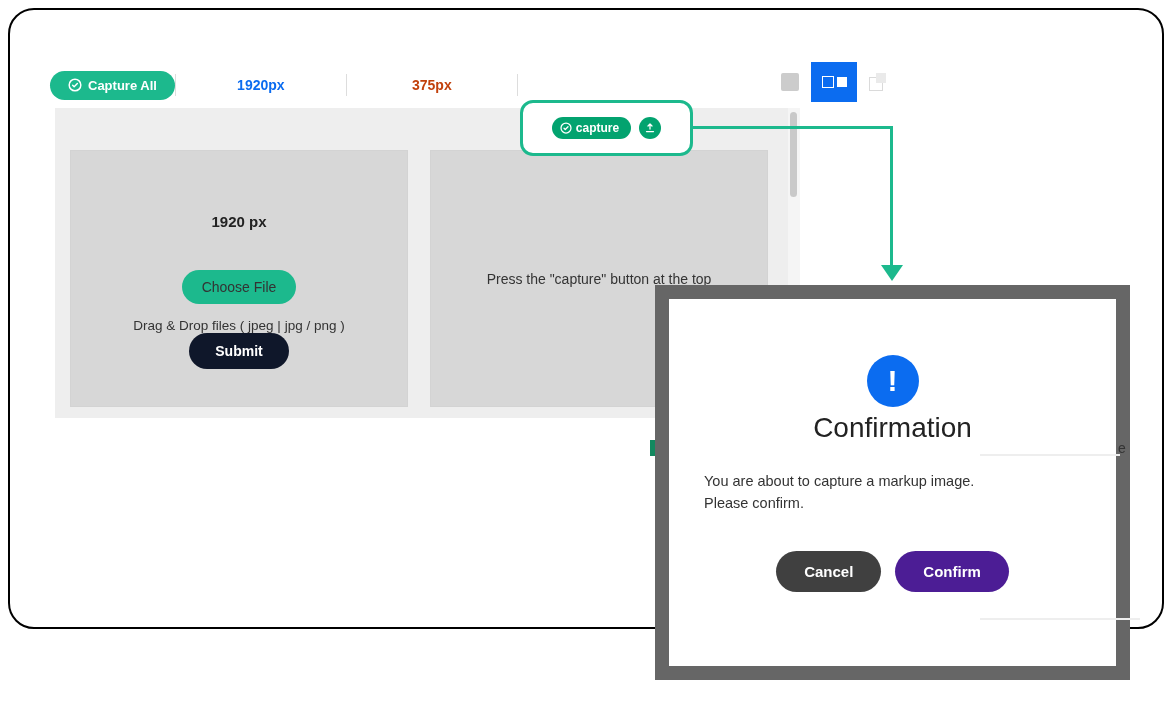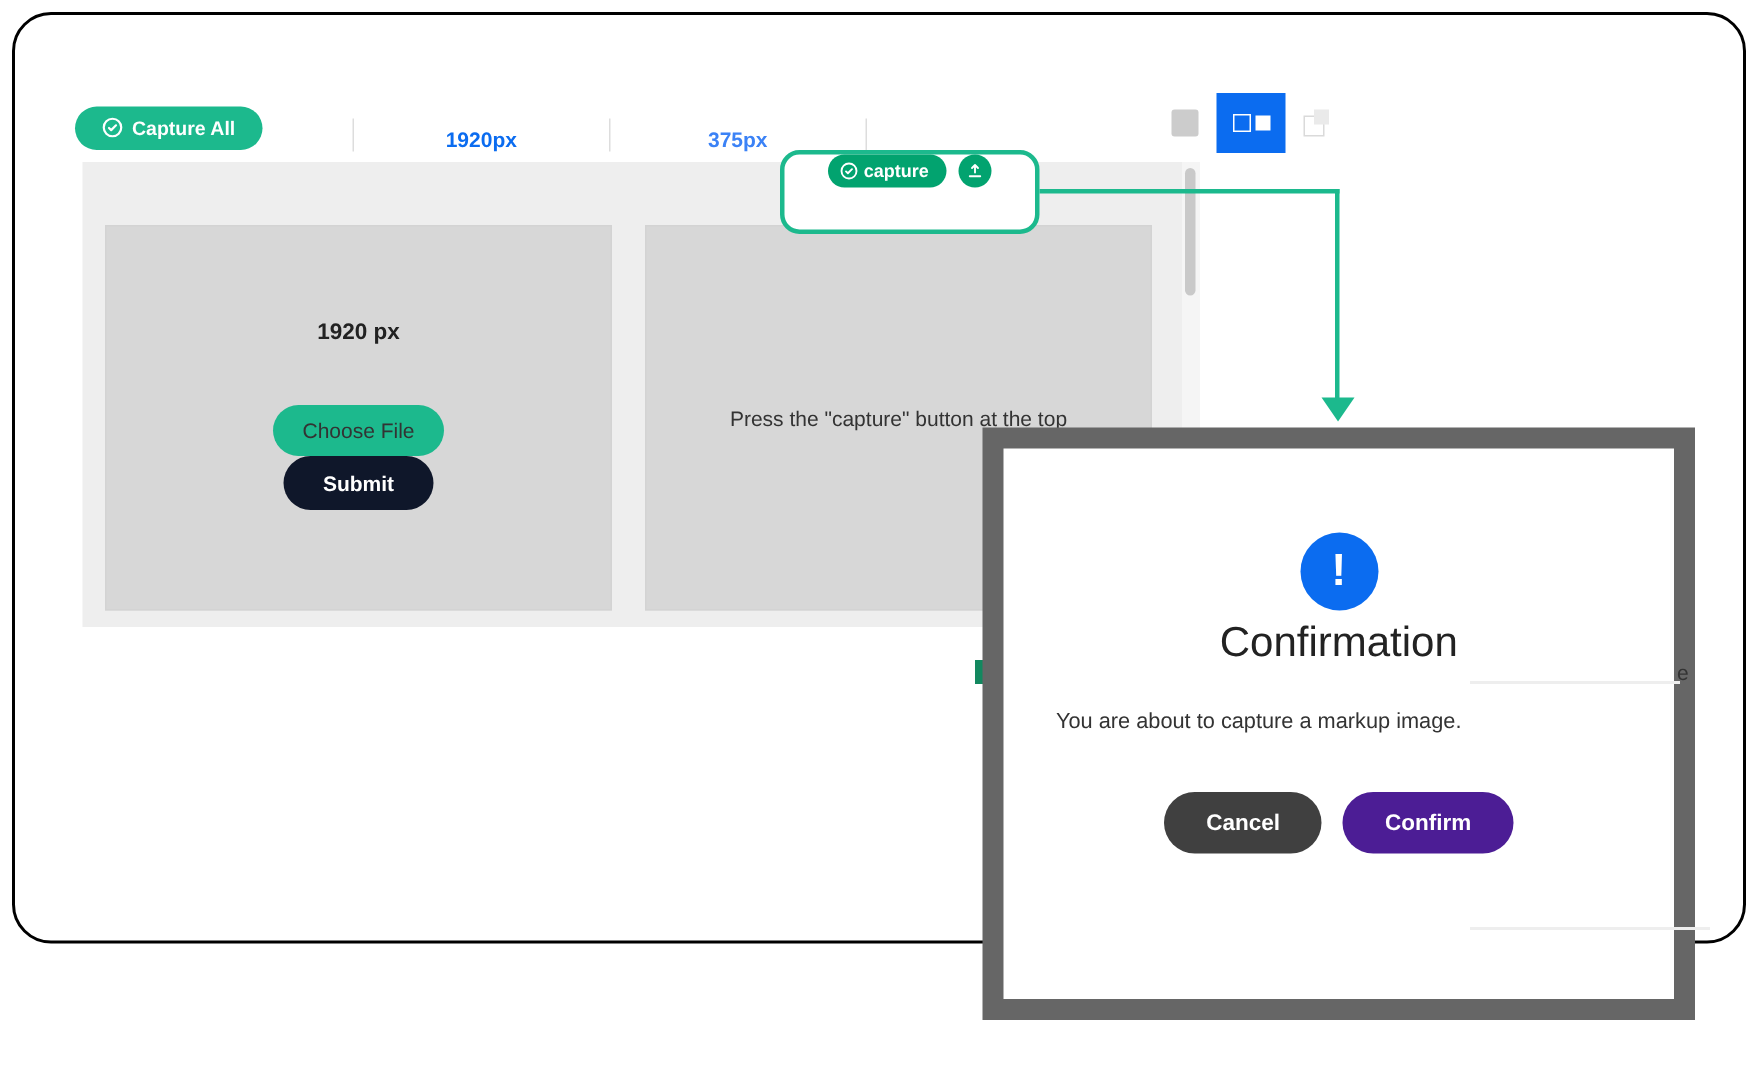--- a/index.html
+++ b/index.html
@@ -39,38 +39,37 @@
       padding: 7px 18px;
       font-size: 13px;
       font-weight: 600;
       display: inline-flex;
       align-items: center;
       gap: 6px;
       cursor: pointer;
     }
     .tabs {
       display: flex;
-      align-items: flex-end;
-      margin-left: 60px;
+      align-items: center;
       height: 32px;
     }
     .tab-divider {
       width: 1px;
       height: 22px;
       background: #ddd;
     }
     .tab {
       width: 170px;
       text-align: center;
       font-size: 14px;
       font-weight: 600;
       cursor: pointer;
     }
     .tab.active { color: #0b6cf0; }
-    .tab.inactive { color: #3b82f6; }
+    .tab.inactive { color: #c2410c; }
     .icon-controls {
       position: absolute;
       right: 235px;
       top: -3px;
       display: flex;
       align-items: center;
       gap: 12px;
     }
     .grey-square {
       width: 18px;
@@ -190,21 +189,21 @@
     .callout {
       position: absolute;
       top: 90px;
       left: 510px;
       width: 173px;
       height: 56px;
       border: 3px solid #1cb98d;
       border-radius: 13px;
       background: #fff;
       display: flex;
-      align-items: flex-start;
+      align-items: center;
       justify-content: center;
       gap: 8px;
     }
     .pill-capture {
       background: #02a36f;
       color: #fff;
       border: none;
       border-radius: 14px;
       padding: 4px 12px 4px 8px;
       font-size: 12px;
@@ -373,20 +372,21 @@
     </div>
   </div>
 
   <div class="content-bg"></div>
 
   <div class="panel panel-left">
     <div class="panel-left-inner">
       <div class="px-label">1920 px</div>
       <div class="file-row">
         <button class="choose-file">Choose File</button>
+        <span class="drag-text">Drag &amp; Drop files ( jpeg | jpg / png )</span>
       </div>
       <button class="submit-btn">Submit</button>
     </div>
   </div>
 
   <div class="panel panel-right">
     <div class="msg">Press the "capture" button at the top</div>
   </div>
 
   <div class="scroll-track">
@@ -413,20 +413,21 @@
         </svg>
     </div>
   </div>
 
   <div class="modal-wrap">
     <div class="modal">
       <div class="alert-circle">!</div>
       <div class="modal-title">Confirmation</div>
       <div class="modal-text">
         <div>You are about to capture a markup image.</div>
+        <div>Please confirm.</div>
       </div>
       <div class="modal-buttons">
         <button class="btn-cancel">Cancel</button>
         <button class="btn-confirm">Confirm</button>
       </div>
     </div>
   </div>
 
   <div class="edge-bar"></div>
   <div class="edge-text">e</div>

